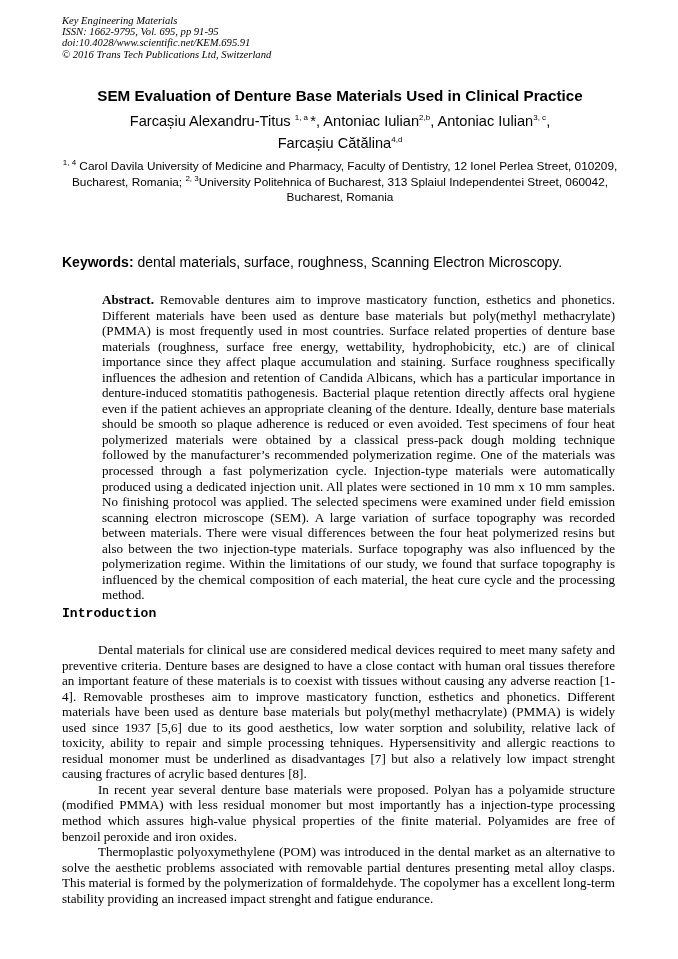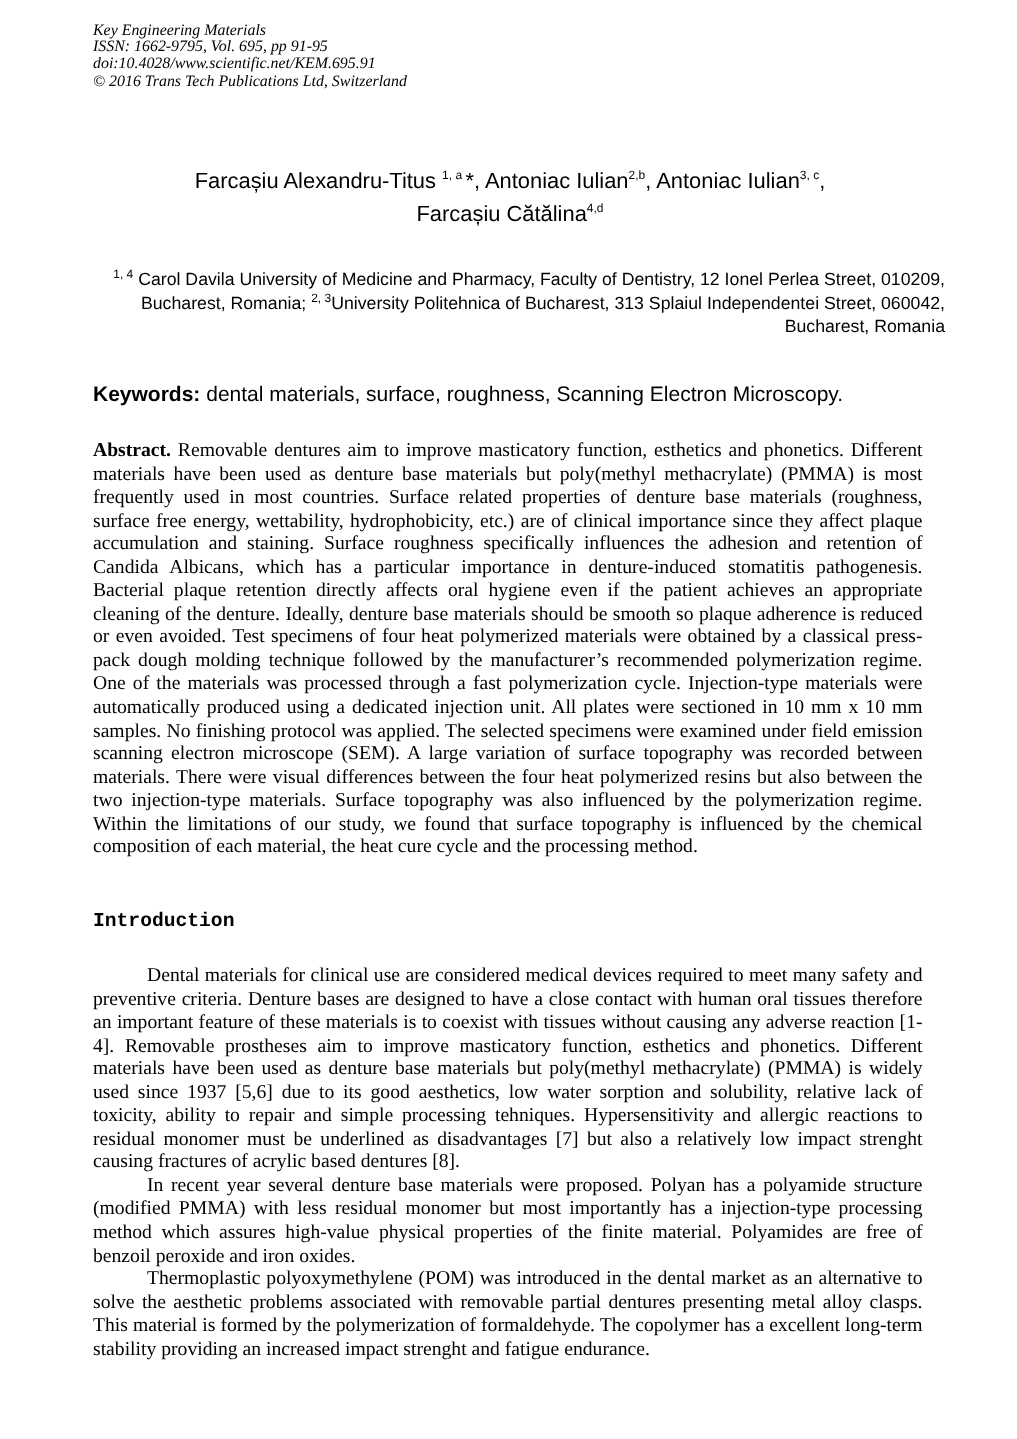--- a/index.html
+++ b/index.html
@@ -4,45 +4,46 @@
 <style>
   html, body { margin: 0; padding: 0; background: #ffffff; }
   body { width: 678px; height: 959px; overflow: hidden; position: relative; color: #000; }
   .page { position: absolute; left: 0; top: 0; width: 678px; height: 829px; }
   .hdr-left { position: absolute; left: 62px; top: 15px; font-family: "Liberation Serif", serif; font-style: italic; font-size: 10.6px; line-height: 11.2px; }
   .hdr-right { position: absolute; right: 63px; top: 15px; font-family: "Liberation Serif", serif; font-style: italic; font-size: 10.6px; line-height: 11.2px; text-align: right; }
   .hdr-left div, .hdr-right div { white-space: nowrap; }
   .title { position: absolute; left: 40px; width: 600px; top: 87px; text-align: center; font-family: "Liberation Sans", sans-serif; font-weight: bold; font-size: 15.2px; line-height: 18px; }
   .authors { position: absolute; left: 40px; width: 600px; top: 110px; text-align: center; font-family: "Liberation Sans", sans-serif; font-size: 14.6px; line-height: 22px; }
   .authors sup, .affil sup, .emails sup { font-size: 8px; line-height: 0; vertical-align: super; }
-  .affil { position: absolute; left: 50px; width: 580px; top: 159px; text-align: right; font-family: "Liberation Sans", sans-serif; font-size: 11.8px; line-height: 15.6px; margin-top: 20px; }
+  .affil { position: absolute; left: 50px; width: 580px; top: 159px; text-align: center; font-family: "Liberation Sans", sans-serif; font-size: 11.8px; line-height: 15.6px; }
   .emails { position: absolute; left: 50px; width: 580px; top: 211px; text-align: center; font-family: "Liberation Sans", sans-serif; font-size: 11.8px; line-height: 15.6px; }
   .keywords { position: absolute; left: 62px; width: 560px; top: 254px; font-family: "Liberation Sans", sans-serif; font-size: 14px; line-height: 16px; }
   .keywords b { font-weight: bold; }
   .body-text { position: absolute; left: 62px; width: 553px; font-family: "Liberation Serif", serif; font-size: 13.1px; line-height: 15.55px; text-align: justify; }
   .abstract { top: 292px; }
   .intro-head { position: absolute; left: 62px; top: 606px; font-family: Liberation Mono, monospace; font-weight: bold; font-size: 13.1px; line-height: 15.5px; }
   .intro { top: 622px; margin-top: 20px; }
   .body-text p { margin: 0; text-indent: 36px; }
-  .body-text p.noindent { text-indent: 0; }
+  .body-text p.noindent { text-indent: 0; margin-left: 40px; }
   .body-text b { font-weight: bold; }
 </style>
 </head>
 <body>
 
 <div class="page">
 
   <div class="hdr-left">
     <div>Key Engineering Materials</div>
     <div>ISSN: 1662-9795, Vol. 695, pp 91-95</div>
     <div>doi:10.4028/www.scientific.net/KEM.695.91</div>
     <div>© 2016 Trans Tech Publications Ltd, Switzerland</div>
   </div>
 
 
+  <div class="title">SEM Evaluation of Denture Base Materials Used in Clinical Practice</div>
 
   <div class="authors">
     <span>Farcașiu Alexandru-Titus </span><sup>1, a </sup><span>*, </span><span>Antoniac Iulian</span><sup>2,b</sup><span>, </span><span>Antoniac Iulian</span><sup>3, c</sup><span>,</span><br>
     <span>Farcașiu Cătălina</span><sup>4,d</sup>
   </div>
 
   <div class="affil">
     <sup>1, 4</sup><span> Carol Davila University of Medicine and Pharmacy, Faculty of Dentistry, 12 Ionel Perlea Street, 010209, Bucharest, Romania; </span><sup>2, 3</sup><span>University Politehnica of Bucharest, 313 Splaiul Independentei Street, 060042, Bucharest, Romania</span>
   </div>
 

